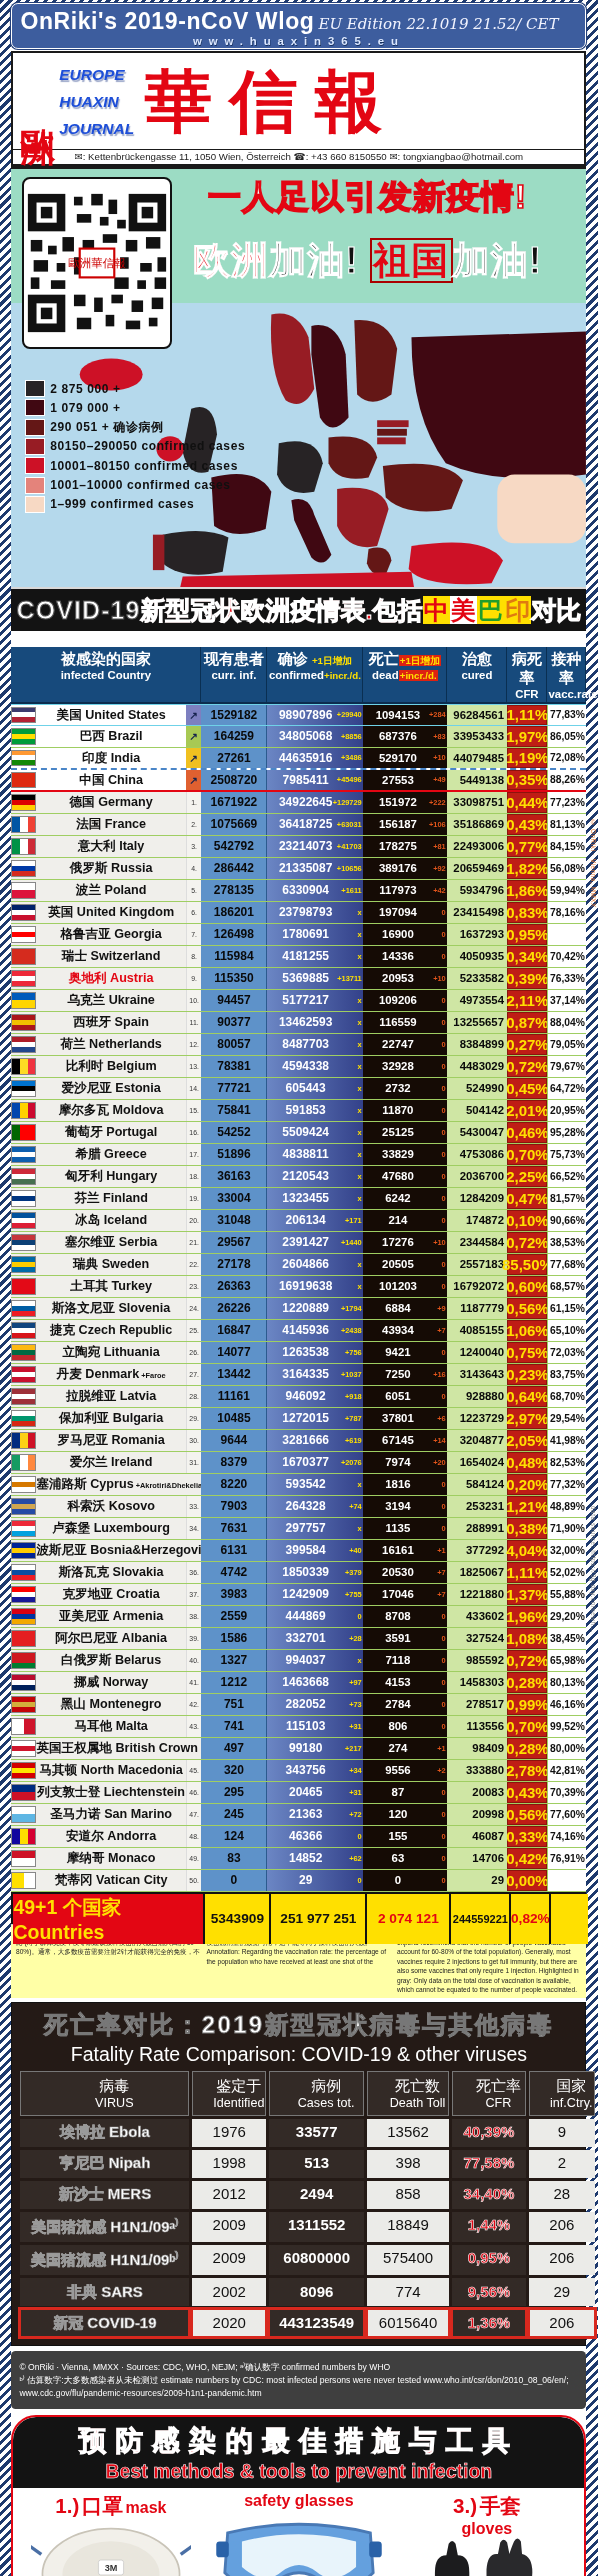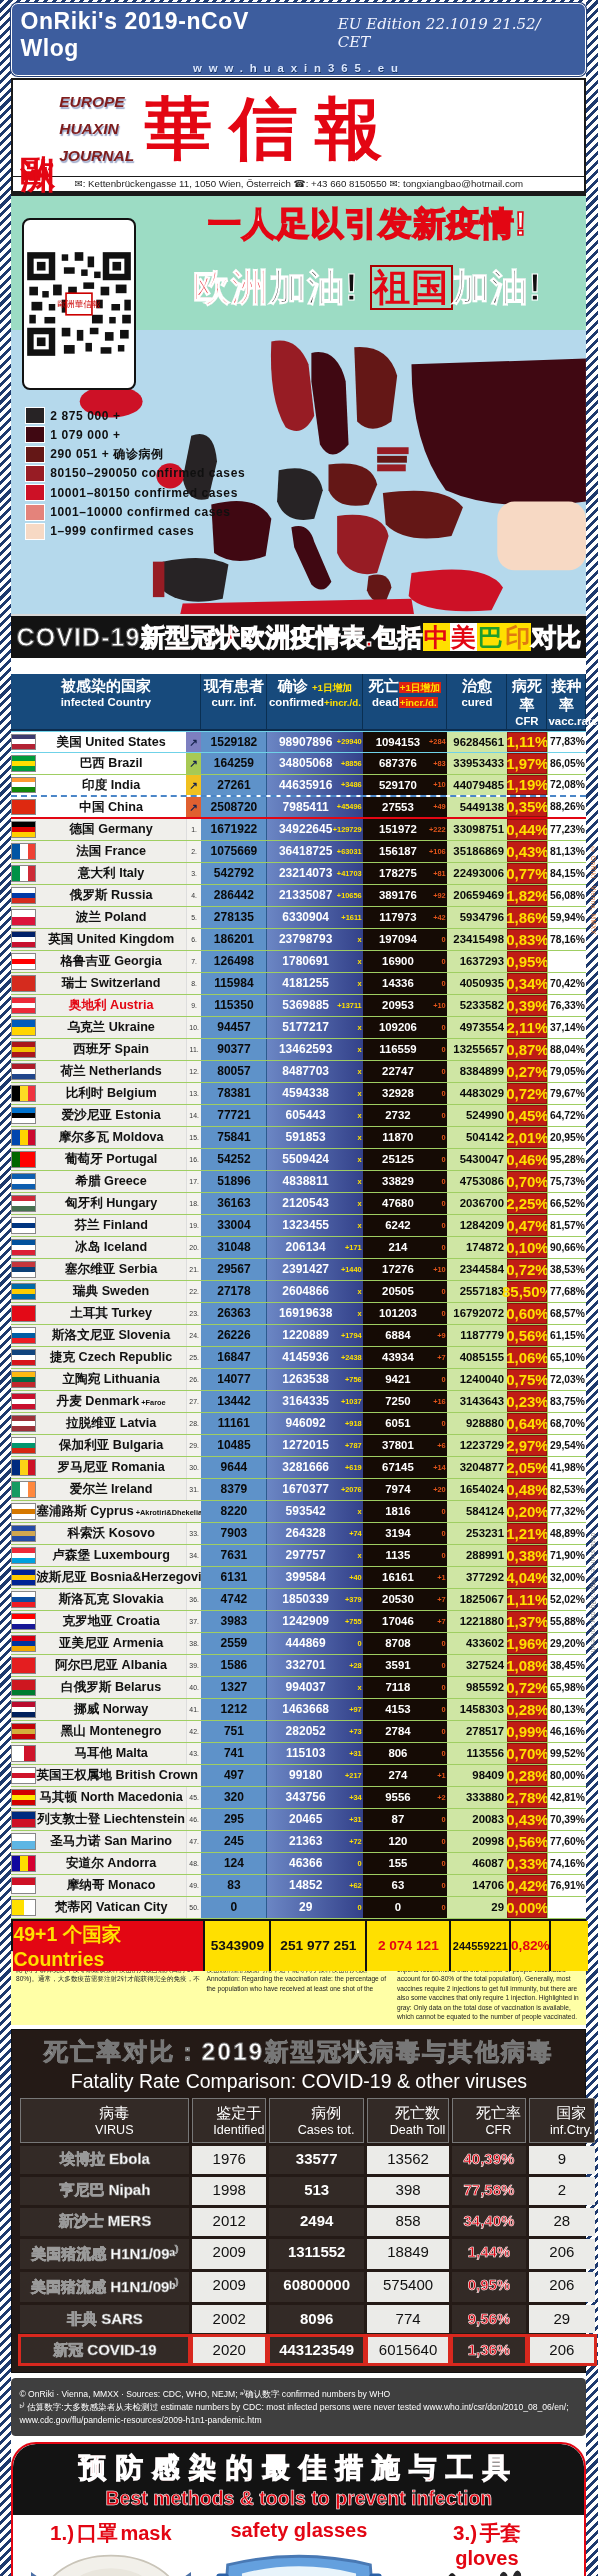--- a/index.html
+++ b/index.html
@@ -5,42 +5,42 @@
   * { margin:0; padding:0; box-sizing:border-box; }
   body {
     width:598px; font-family:"Liberation Sans", sans-serif;
     background:repeating-linear-gradient(135deg,#1e3a6e 0 2.9px,#ffffff 2.9px 6.3px);
     padding:3.4px 11.4px;
   }
   .page { width:575px; background:#fff; }
 
   
   .masthead { background:#3d5d9e; border:1.7px solid #fff; border-radius:6.9px; padding:3.4px 8px 1.1px; box-shadow:0 0 0 1.1px #24407a; }
-  .mast-line1 { display:flex; align-items:baseline; gap:24px; }
+  .mast-line1 { display:flex; align-items:baseline; gap:4px; }
   .mast-title { color:#fff; font-size:23px; font-weight:bold; letter-spacing:0.6px; }
   .mast-edition { color:#f2f4ff; font-size:15px; font-style:italic; font-family:"DejaVu Serif", serif; }
   .mast-www { text-align:center; color:#dce8ff; font-size:11.4px; font-weight:bold; letter-spacing:6.9px; text-shadow:0.6px 0.6px 0 #16305e; }
 
   
   .logobox { border:2.9px double #1a1a1a; margin-top:2.3px; }
   .logo-inner { display:flex; align-items:center; padding:3.4px 8px 1.1px; }
   .logo-cn-vert { color:#e30613; font-size:35px; font-weight:bold; line-height:0.95; writing-mode:vertical-rl; text-orientation:upright; font-family:"DejaVu Serif", serif; }
   .logo-en { display:flex; flex-direction:column; gap:9.2px; margin:0 10.3px 0 4.6px; }
-  .logo-en span { font-size:15.5px; font-weight:bold; font-style:italic; color:#7f1d1d; text-shadow:1.1px 1.7px 1.1px #9aa6c8; }
+  .logo-en span { font-size:15.5px; font-weight:bold; font-style:italic; color:#1d4ed8; text-shadow:1.1px 1.7px 1.1px #9aa6c8; }
   .logo-cn-main { color:#e30613; font-size:68px; font-weight:bold; letter-spacing:17px; font-family:"DejaVu Serif", serif; white-space:nowrap; }
   .addr { border-top:1.1px solid #1a1a1a; font-size:9.7px; padding:1.7px 4.6px; color:#222; text-align:center; }
 
   
   .banner { position:relative; background:#9cdcc4; border-top:3.4px solid #1a1a1a; padding:5.7px 5.7px 4.6px 143px; min-height:137px; }
   .banner-l1 { font-size:33px; font-weight:bold; color:#fff; -webkit-text-stroke:1.7px #e30613; text-align:center; letter-spacing:1.1px; }
   .banner-l2 { font-size:37px; font-weight:bold; text-align:center; margin-top:16px; letter-spacing:1.1px; }
   .b-red { color:#e30613; -webkit-text-stroke:1.1px #fff; }
   .b-black { color:#111; -webkit-text-stroke:1.1px #fff; }
   .b-redbox { color:#e30613; border:2.3px solid #a00; padding:0 1.1px; }
-  .qr { position:absolute; left:10.3px; top:8px; width:114px; height:172px; background:#fff; border:2.3px solid #111; border-radius:8px; z-index:5; padding:1px;margin-top:14px; }
+  .qr { position:absolute; left:10.3px; top:8px; width:150px; height:172px; background:#fff; border:2.3px solid #111; border-radius:8px; z-index:5; padding:1px; }
   .qr svg { width:100%; height:100%; }
 
   
   .mapwrap { position:relative; background:#b5d9ec; height:286px; overflow:hidden; border-bottom:2.3px solid #d8d8d8; }
   .legend { position:absolute; left:13.7px; top:77px; z-index:4; }
   .leg-item { display:flex; align-items:center; margin-bottom:2.3px; }
   .leg-sw { width:19.5px; height:17px; border:1.1px solid #fff; margin-right:5.7px; flex:none; }
   .leg-lab { font-size:12px; font-weight:bold; color:#101010; letter-spacing:0.6px; }
 
   
@@ -124,21 +124,21 @@
   .foot p { font-size:8.6px; line-height:1.5; }
 
   
   .prevent { border:2.3px solid #e30613; border-radius:25px; margin-top:5.7px; overflow:hidden; background:#fff; }
   .prev-head { background:#131313; padding:5.7px 0 4.6px; text-align:center; border-radius:23px 23px 0 0; }
   .prev-cn { color:#e30613; -webkit-text-stroke:1.1px #fff; font-size:27.5px; font-weight:bold; letter-spacing:9.2px; }
   .prev-en { color:#e30613; -webkit-text-stroke:0.6px #fff; font-size:19.5px; font-weight:bold; margin-top:1.1px; }
   .prev-body { display:grid; grid-template-columns:1fr 1fr 1fr; padding:4.6px; gap:2.3px; }
   .pcell { position:relative; min-height:132px; text-align:center; }
   .pnum { color:#e30613; font-size:20.6px; font-weight:bold; }
-  .plab-en { color:#e30613; font-size:20px; font-weight:bold; }
+  .plab-en { color:#e30613; font-size:16px; font-weight:bold; }
   .pcell svg { display:block; margin:0 auto; }
 </style>
 </head>
 <body>
 
 <div class="page">
 
   <div class="masthead">
     <div class="mast-line1">
       <span class="mast-title">OnRiki's 2019-nCoV Wlog</span>

